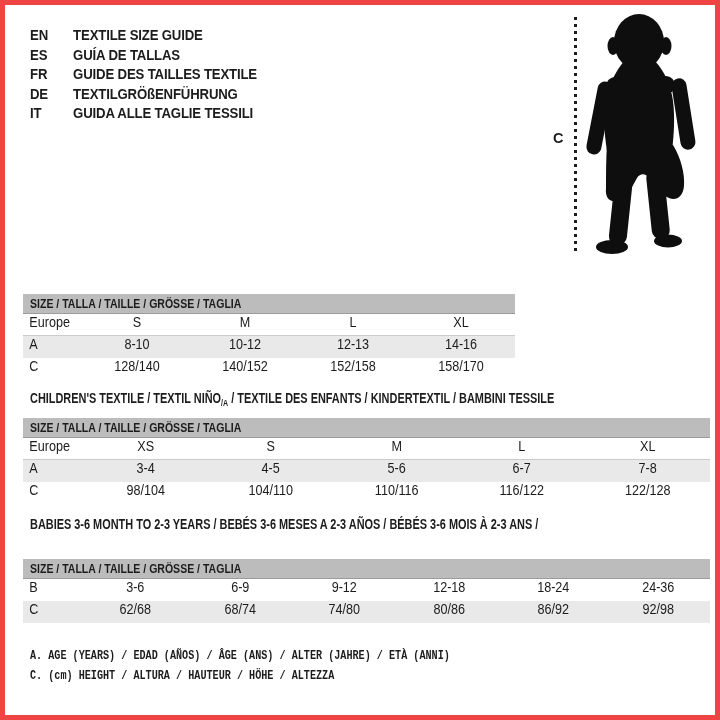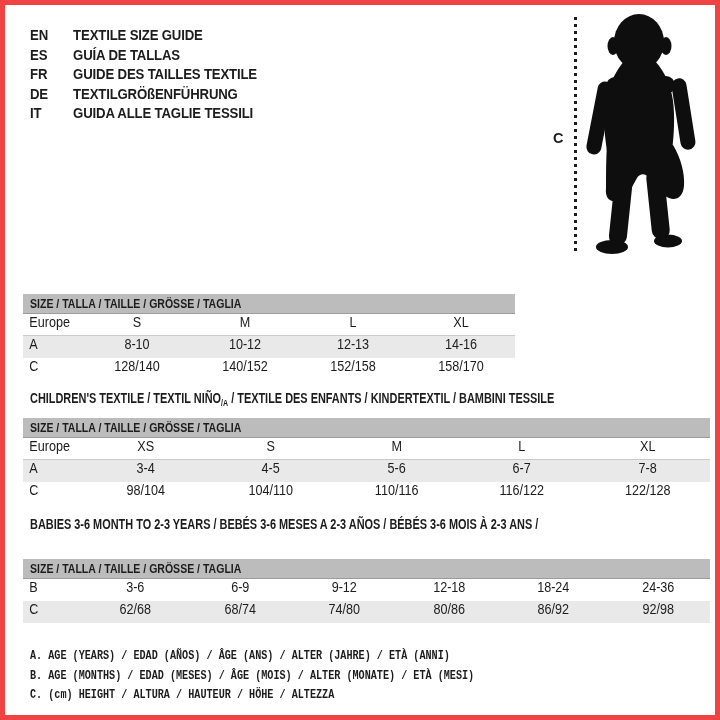--- a/index.html
+++ b/index.html
@@ -180,17 +180,16 @@
       <span class="t-cell">68/74</span>
       <span class="t-cell">74/80</span>
       <span class="t-cell">80/86</span>
       <span class="t-cell">86/92</span>
       <span class="t-cell">92/98</span>
     </div>
   </div>
 
   <div class="footnotes">
     <div class="fn-line"><span class="cond">A. AGE (YEARS) / EDAD (AÑOS) / ÂGE (ANS) / ALTER (JAHRE) / ETÀ (ANNI)</span></div>
-    <div class="fn-line"><span class="cond">B. AGE (MONTHS) / EDAD (MESES) / ÂGE (MOIS) / ALTER (MONATE) / ETÀ (MESI)</span></div>
     <div class="fn-line"><span class="cond">C. (cm) HEIGHT / ALTURA / HAUTEUR / HÖHE / ALTEZZA</span></div>
   </div>
 
 </div>
 
 </body></html>

